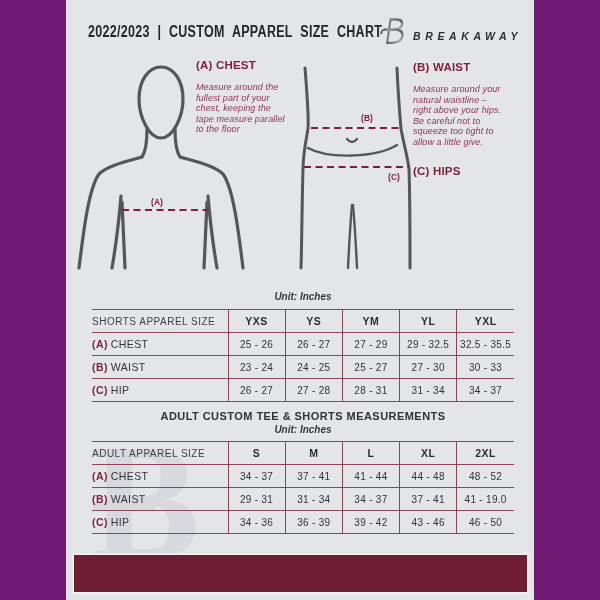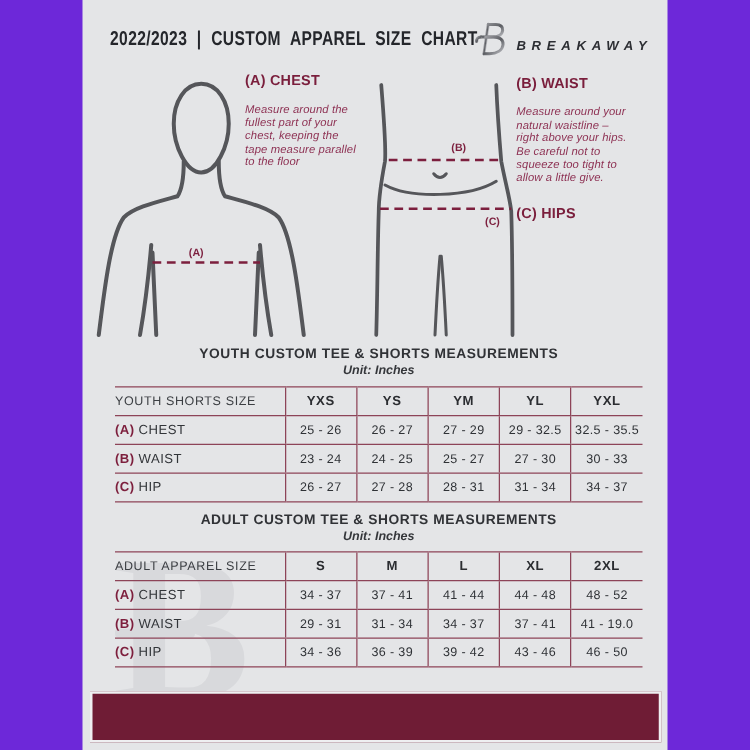--- a/index.html
+++ b/index.html
@@ -1,19 +1,19 @@
 <!DOCTYPE html>
 <html><head>
 <meta charset="utf-8">
 <style>
   html,body { margin:0; padding:0; }
   body { background:#000; }
   #stage {
     position:relative; width:600px; height:600px;
-    background:#6d28d9; overflow:hidden;
+    background:#701a75; overflow:hidden;
     font-family:"Liberation Sans", sans-serif;
   }
   #content {
     position:absolute; left:66px; top:0; width:468px; height:600px;
     background:#e4e5e7; overflow:hidden;
   }
 
   
   .page-title {
     position:absolute; left:22px; top:23px;
@@ -155,34 +155,33 @@
 squeeze too tight to
 allow a little give.</div>
     </div>
     <div class="m-block" id="block-hips">
       <div class="m-heading">(C) HIPS</div>
     </div>
 
     <div class="watermark">B</div>
     <div class="watermark-bar"></div>
 
-    <div class="sec-title" id="youth-title">YOUTH CUSTOM TEE &amp; SHORTS MEASUREMENTS</div>
     <div class="sec-unit" id="youth-unit">Unit: Inches</div>
     <table class="size-table" id="youth-table">
       <colgroup>
           <col class="c-label">
           <col>
           <col>
           <col>
           <col>
           <col>
         </colgroup>
       <thead>
         <tr>
-          <th class="apparel-head">YOUTH SHORTS SIZE</th>
+          <th class="apparel-head">SHORTS APPAREL SIZE</th>
           <th class="size-head v">YXS</th>
           <th class="size-head v">YS</th>
           <th class="size-head v">YM</th>
           <th class="size-head v">YL</th>
           <th class="size-head v">YXL</th>
         </tr>
       </thead>
       <tbody>
         <tr>
           <td class="label-cell"><span class="pfx">(A)</span><span>CHEST</span></td>

